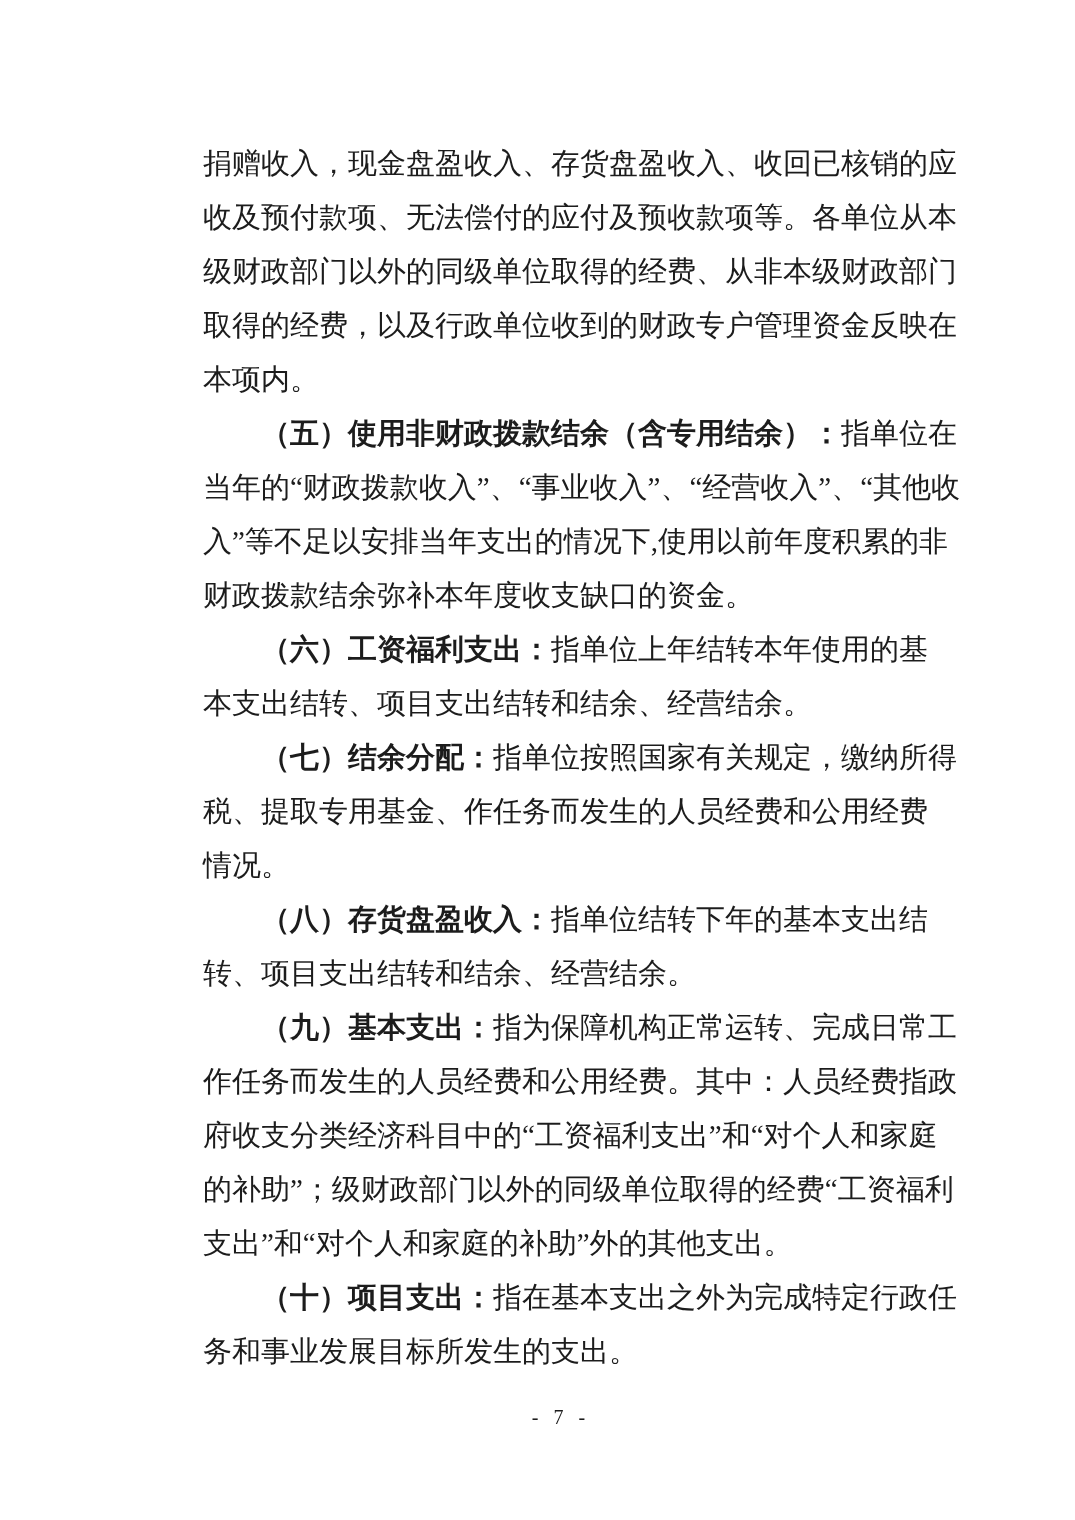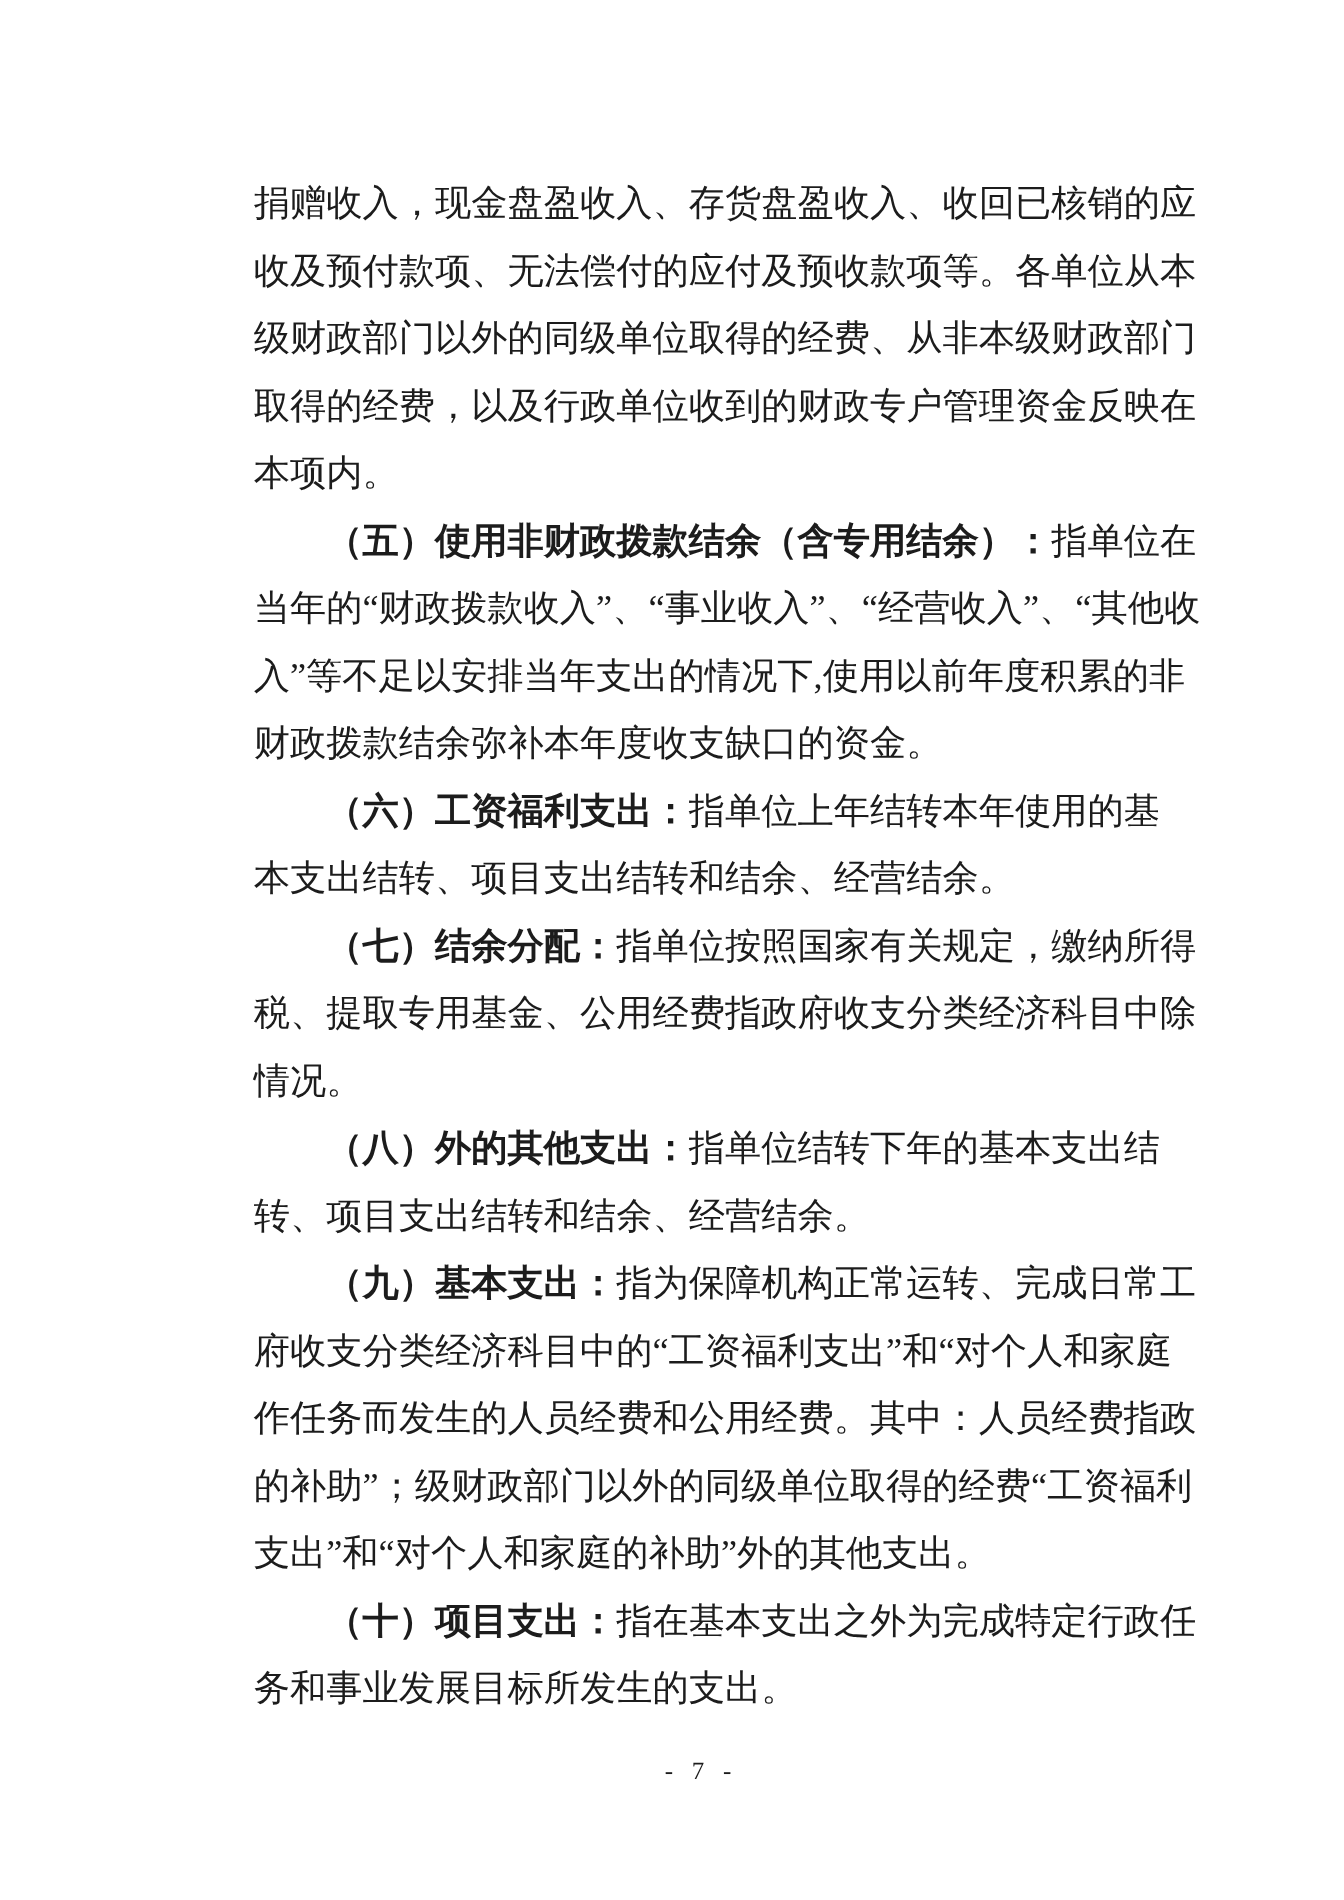--- a/index.html
+++ b/index.html
@@ -74,33 +74,33 @@
       <div class="line last"><span class="term"></span><span>财政拨款结余弥补本年度收支缺口的资金。</span></div>
     </div>
 
     <div class="para">
       <div class="line indent"><span class="term">（六）工资福利支出：</span><span>指单位上年结转本年使用的基</span></div>
       <div class="line last"><span class="term"></span><span>本支出结转、项目支出结转和结余、经营结余。</span></div>
     </div>
 
     <div class="para">
       <div class="line indent"><span class="term">（七）结余分配：</span><span>指单位按照国家有关规定，缴纳所得</span></div>
-      <div class="line"><span class="term"></span><span>税、提取专用基金、公用经费指政府收支分类经济科目中除</span></div>
+      <div class="line"><span class="term"></span><span>税、提取专用基金、作任务而发生的人员经费和公用经费</span></div>
       <div class="line last"><span class="term"></span><span>情况。</span></div>
     </div>
 
     <div class="para">
-      <div class="line indent"><span class="term">（八）外的其他支出：</span><span>指单位结转下年的基本支出结</span></div>
+      <div class="line indent"><span class="term">（八）存货盘盈收入：</span><span>指单位结转下年的基本支出结</span></div>
       <div class="line last"><span class="term"></span><span>转、项目支出结转和结余、经营结余。</span></div>
     </div>
 
     <div class="para">
       <div class="line indent"><span class="term">（九）基本支出：</span><span>指为保障机构正常运转、完成日常工</span></div>
+      <div class="line"><span class="term"></span><span>作任务而发生的人员经费和公用经费。其中：人员经费指政</span></div>
       <div class="line"><span class="term"></span><span>府收支分类经济科目中的“工资福利支出”和“对个人和家庭</span></div>
-      <div class="line"><span class="term"></span><span>作任务而发生的人员经费和公用经费。其中：人员经费指政</span></div>
       <div class="line"><span class="term"></span><span>的补助”；级财政部门以外的同级单位取得的经费“工资福利</span></div>
       <div class="line last"><span class="term"></span><span>支出”和“对个人和家庭的补助”外的其他支出。</span></div>
     </div>
 
     <div class="para">
       <div class="line indent"><span class="term">（十）项目支出：</span><span>指在基本支出之外为完成特定行政任</span></div>
       <div class="line last"><span class="term"></span><span>务和事业发展目标所发生的支出。</span></div>
     </div>
 
   </div>

